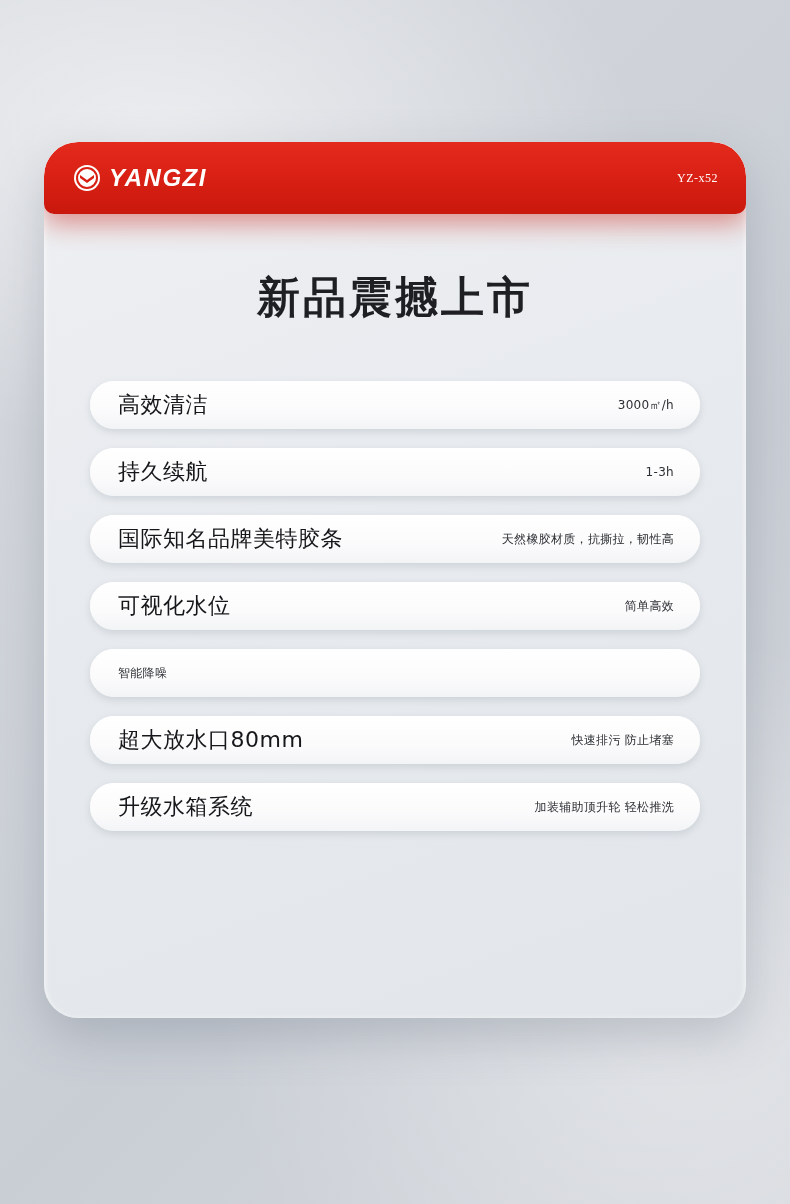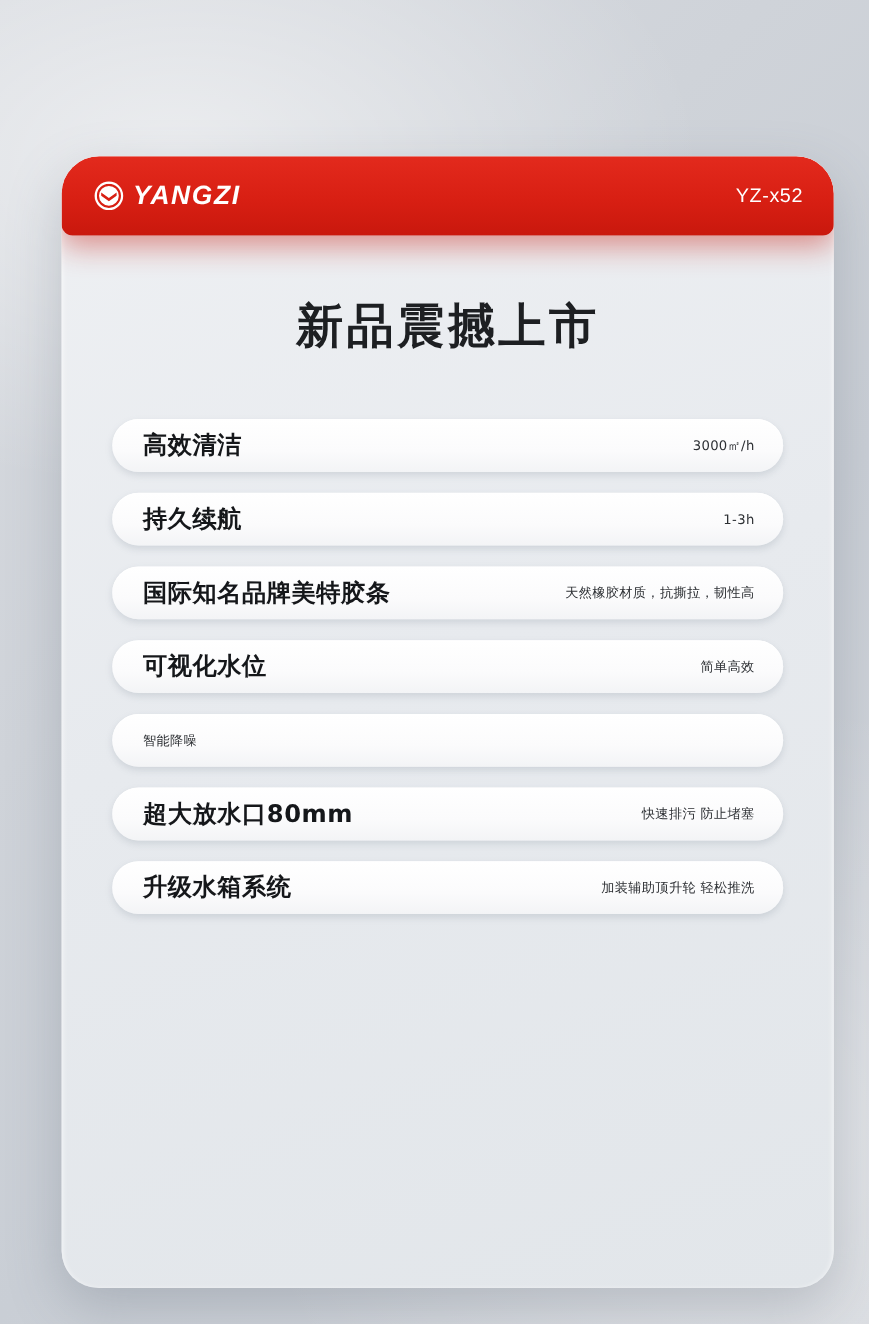--- a/index.html
+++ b/index.html
@@ -26,24 +26,24 @@
     position: absolute;
     inset: 0;
     background:
       radial-gradient(800px 500px at 20% 12%, rgba(255,255,255,0.55), rgba(255,255,255,0) 60%),
       radial-gradient(700px 600px at 85% 85%, rgba(255,255,255,0.35), rgba(255,255,255,0) 65%);
     pointer-events: none;
   }
 
   .card {
     position: absolute;
-    left: 56px;
+    left: 44px;
     top: 142px;
     width: 702px;
-    height: 1029px;
+    height: 876px;
     border-radius: 34px;
     background: linear-gradient(160deg, #eef0f3 0%, #e7eaee 45%, #e2e6ea 100%);
     box-shadow: 0 18px 48px rgba(90,100,115,0.28), 0 2px 6px rgba(255,255,255,0.9) inset;
     overflow: hidden;
   }
 
   .card-header {
     position: relative;
     height: 72px;
     background: linear-gradient(180deg, #e32a1d 0%, #d81f13 55%, #c9180d 100%);
@@ -74,22 +74,23 @@
   .brand-name {
     color: #ffffff;
     font-size: 24px;
     font-weight: bold;
     letter-spacing: 1.5px;
     font-style: italic;
     font-family: "Liberation Sans", "DejaVu Sans", sans-serif;
   }
   .model-code {
     color: #ffffff;
-    font-size: 18px;
+    font-size: 12px;
     letter-spacing: 0.5px;
+    font-family: Liberation Serif, serif;
   }
 
   .headline {
     margin-top: 56px;
     text-align: center;
     color: #1d1f22;
   }
   .headline .line {
     font-size: 43px;
     font-weight: bold;
@@ -113,21 +114,21 @@
     box-shadow: 0 3px 7px rgba(120,130,145,0.22), 0 1px 0 rgba(255,255,255,0.9) inset;
     display: flex;
     align-items: center;
     justify-content: space-between;
     padding: 0 26px 0 28px;
     box-sizing: border-box;
   }
 
   .spec-title {
     font-size: 22px;
-    font-weight: bold;
+    font-weight: normal;
     color: #15171a;
     letter-spacing: 0.5px;
     white-space: nowrap;
     font-family: "DejaVu Sans", "Liberation Sans", sans-serif;
   }
 
   .spec-value {
     font-size: 12px;
     color: #2c2f33;
     white-space: nowrap;

